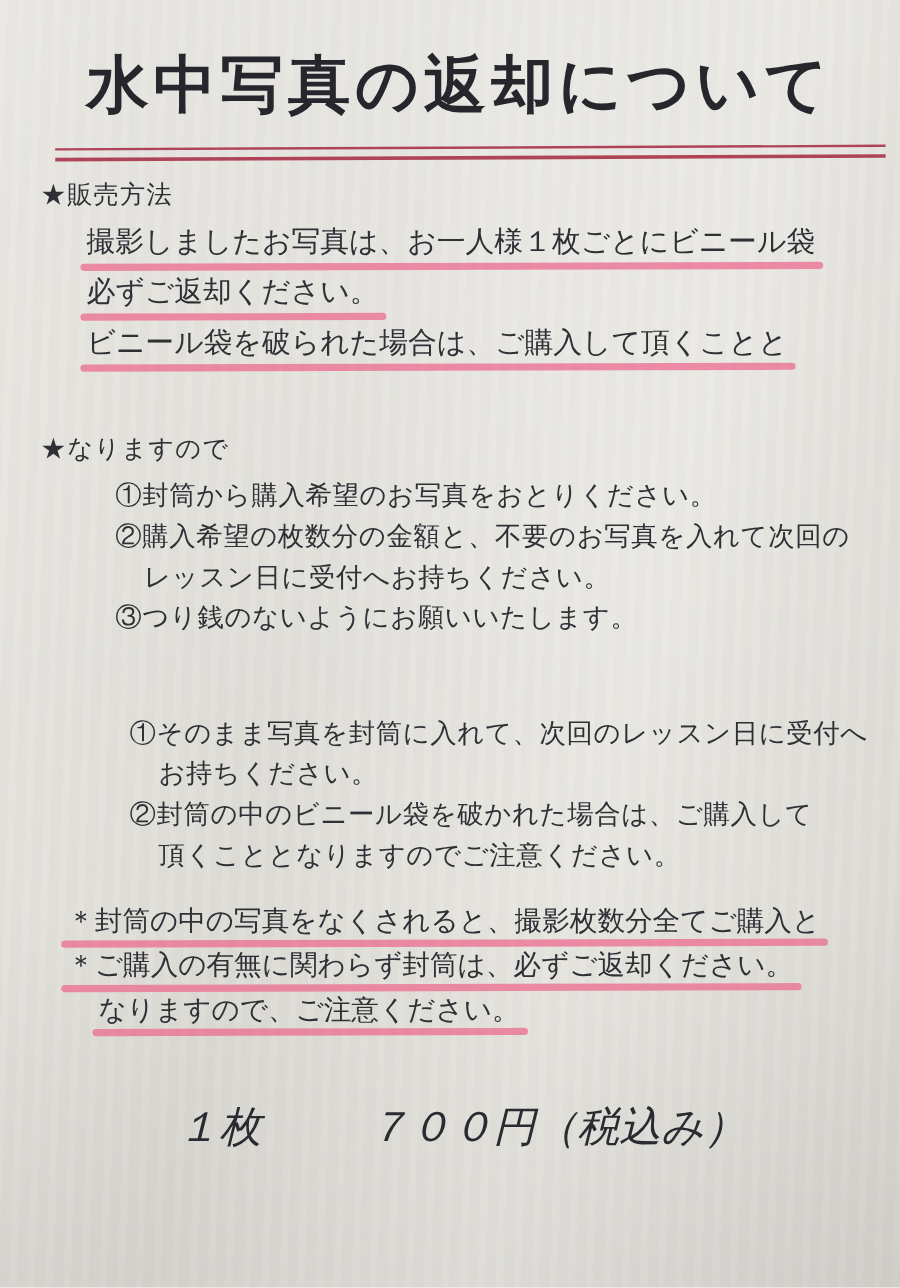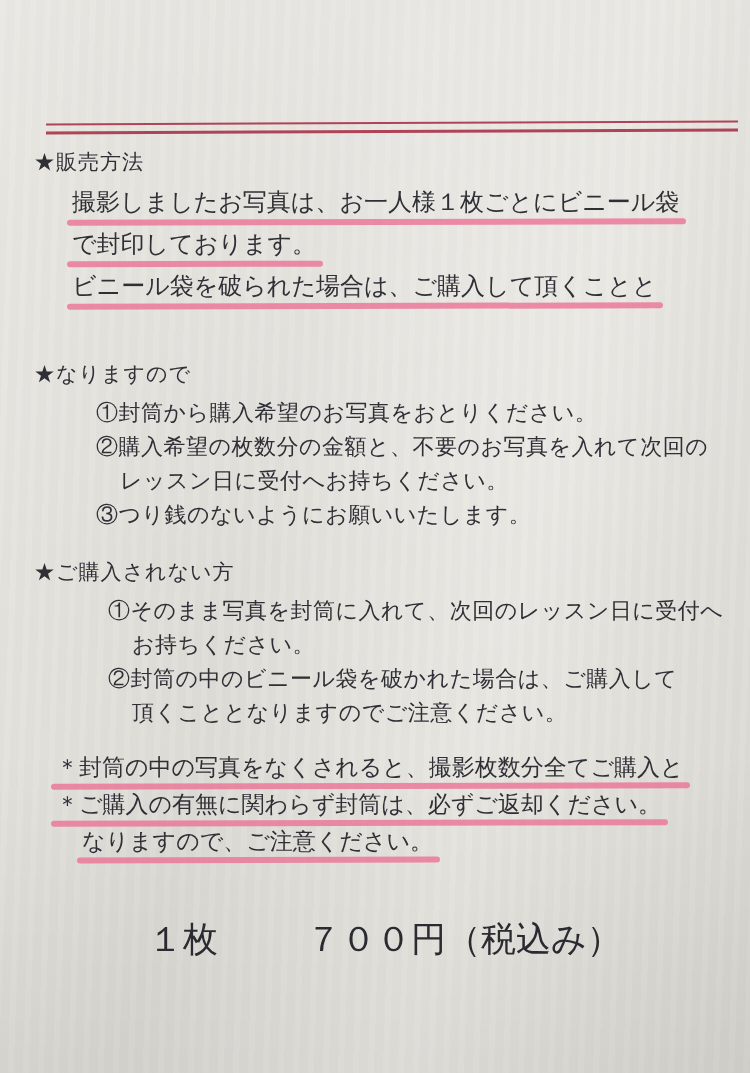--- a/index.html
+++ b/index.html
@@ -95,55 +95,58 @@
 
   
   .price {
     position: absolute;
     top: 916px;
     left: 148px;
     font-size: 35px;
     letter-spacing: 0px;
     white-space: nowrap;
     color: #2a2a31;
+    font-style: italic;
   }
   .price .amount { margin-left: 88px; }
 
   
   .heading-sales  { top: 148px; }
   .para-sales     { top: 181px; }
   .heading-buy    { top: 360px; }
   .list-buy       { top: 396px; }
   .heading-nobuy  { top: 558px; }
   .list-nobuy     { top: 594px; margin-left: 12px; }
   .notes          { top: 749px; }
 </style>
 </head>
 <body>
 
 <div class="paper">
 
+  <div class="title-wrap">
+    <h1 class="title">水中写真の返却について</h1>
+  </div>
   <div class="title-underline"></div>
 
   <div class="heading heading-sales">★販売方法</div>
   <div class="para para-sales">
     <div class="ln"><span class="mark">撮影しましたお写真は、お一人様１枚ごとにビニール袋</span></div>
-    <div class="ln"><span class="mark">で封印しております。</span></div>
+    <div class="ln"><span class="mark">必ずご返却ください。</span></div>
     <div class="ln"><span class="mark">ビニール袋を破られた場合は、ご購入して頂くことと</span></div>
   </div>
 
   <div class="heading heading-buy">★なりますので</div>
   <div class="list list-buy">
     <div class="ln">①封筒から購入希望のお写真をおとりください。</div>
     <div class="ln">②購入希望の枚数分の金額と、不要のお写真を入れて次回の</div>
     <div class="ln cont">レッスン日に受付へお持ちください。</div>
     <div class="ln">③つり銭のないようにお願いいたします。</div>
   </div>
 
-  <div class="heading heading-nobuy">★ご購入されない方</div>
   <div class="list list-nobuy">
     <div class="ln">①そのまま写真を封筒に入れて、次回のレッスン日に受付へ</div>
     <div class="ln cont">お持ちください。</div>
     <div class="ln">②封筒の中のビニール袋を破かれた場合は、ご購入して</div>
     <div class="ln cont">頂くこととなりますのでご注意ください。</div>
   </div>
 
   <div class="notes">
     <div class="ln"><span class="mark">＊封筒の中の写真をなくされると、撮影枚数分全てご購入と</span></div>
     <div class="ln"><span class="mark">＊ご購入の有無に関わらず封筒は、必ずご返却ください。</span></div>

